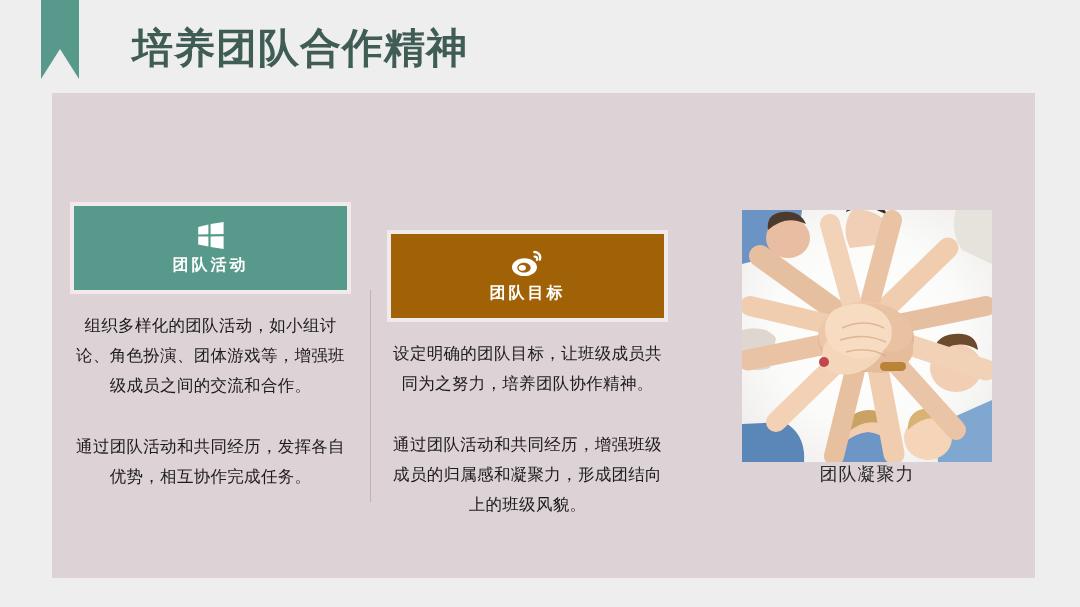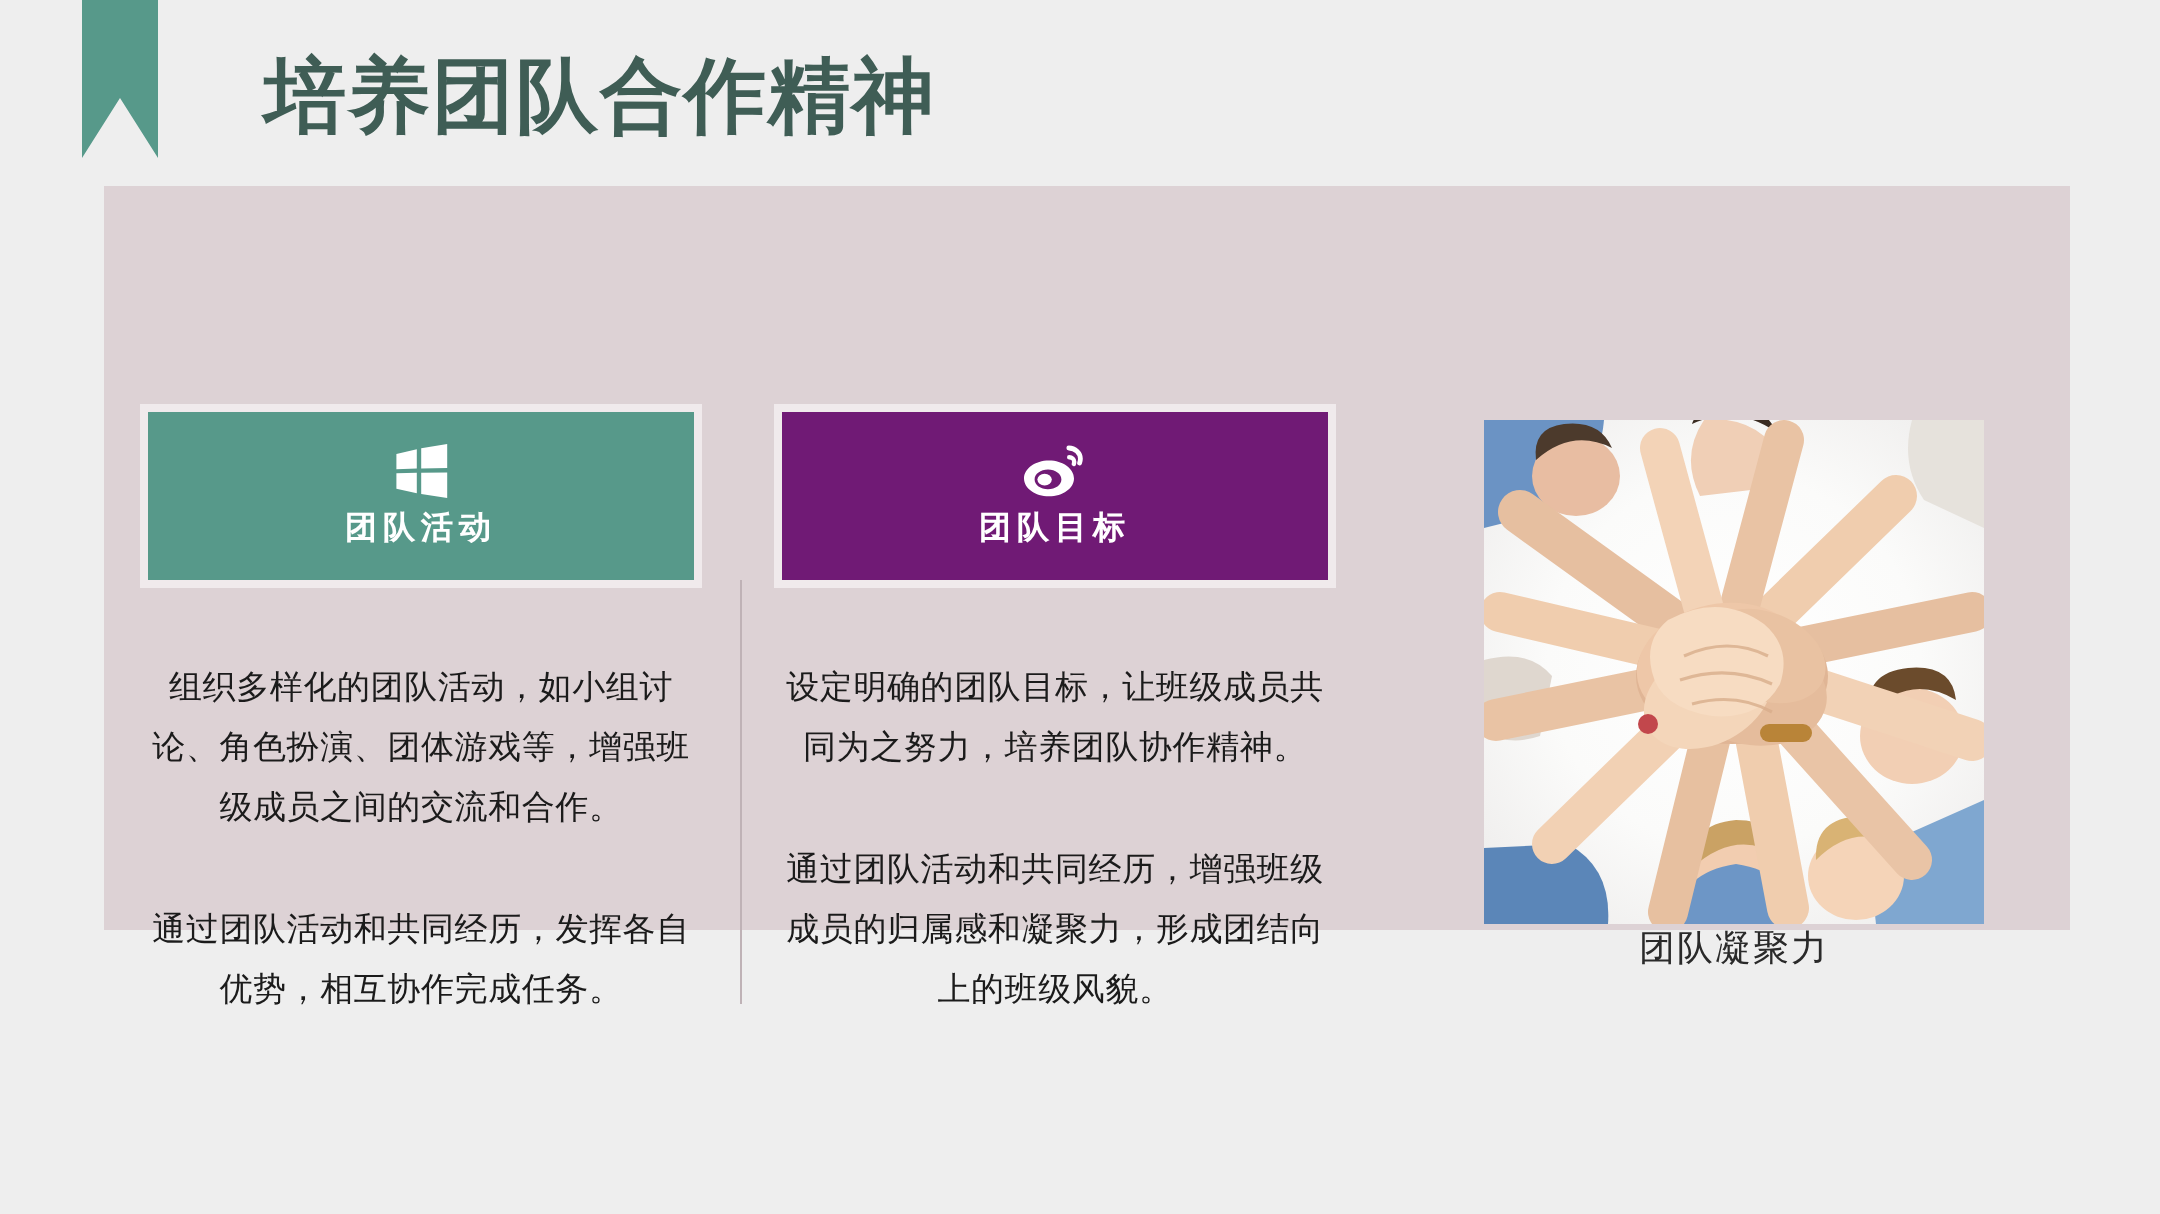--- a/index.html
+++ b/index.html
@@ -30,21 +30,21 @@
     color: #3f5d55;
     letter-spacing: 1px;
     line-height: 60px;
     white-space: nowrap;
   }
 
   
   #content-panel {
     position: absolute;
     left: 52px; top: 93px;
-    width: 983px; height: 372px;
+    width: 983px; height: 485px;
     background: #ddd2d5;
     padding-left: 14px;
   }
 
   
   .column { position: absolute; top: 109px; width: 281px; }
   #column-left  { left: 18px; }
   #column-right { left: 335px; }
 
   #column-divider {
@@ -57,40 +57,40 @@
   .card {
     position: relative;
     height: 92px;
     border: 4px solid #f0eaec;
     display: flex;
     flex-direction: column;
     align-items: center;
     justify-content: center;
   }
   #card-team-activity { background: #57998a; }
-  #card-team-goal     { background: #701a75; }
+  #card-team-goal     { background: #a16207; margin-top: 28px; }
 
   .card-icon { height: 30px; display: flex; align-items: center; justify-content: center; margin-bottom: 4px; }
   .card-title {
     color: #ffffff;
     font-size: 16px;
     font-weight: bold;
     letter-spacing: 3px;
     line-height: 20px;
   }
 
   .para {
     margin-top: 31px;
     font-size: 16.5px;
     line-height: 30px;
     color: #1b1b1b;
     text-align: center;
     letter-spacing: 0.3px;
   }
-  .para.first { margin-top: 35px; }
+  .para.first { margin-top: 16px; }
 
   
   #photo-frame {
     position: absolute;
     left: 690px; top: 117px;
     width: 250px; height: 252px;
     overflow: hidden;
     background: #ffffff;
   }
   #photo-hands { position: absolute; inset: 0; }

